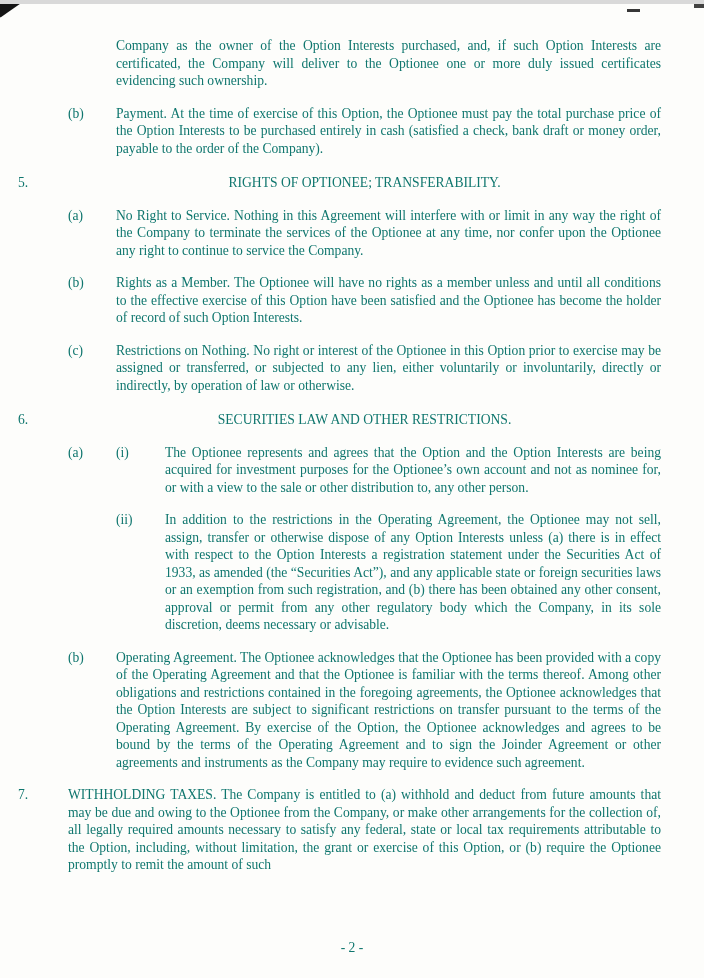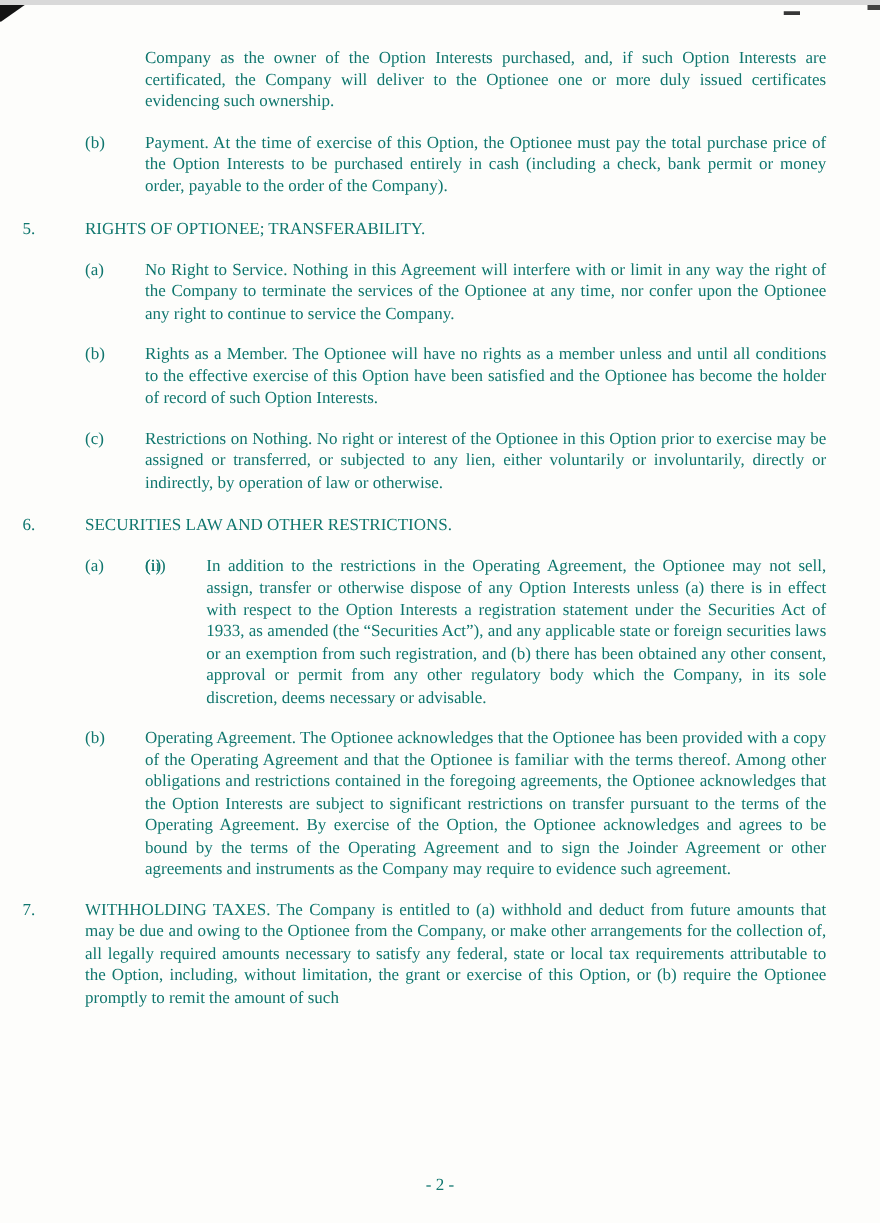--- a/index.html
+++ b/index.html
@@ -29,21 +29,21 @@
   .indent-2 { margin-left: 98px; }
   .item { position: relative; margin-top: 15px; }
   .item.section { margin-top: 17px; }
   .label { position: absolute; top: 0; }
   .lvl0 > .label { left: 0; }
   .lvl0 > .body { margin-left: 50px; }
   .lvl1 > .label { left: 50px; }
   .lvl1 > .body { margin-left: 98px; }
   .lvl2 > .label { left: 98px; }
   .lvl2 > .body { margin-left: 147px; }
-  .section > .body { text-align: left; }
+  .section > .body { text-align: center; }
   .u { }
   .b { font-weight: normal; }
   .footer {
     position: absolute;
     bottom: 26px;
     left: 0;
     right: 0;
     text-align: center;
   }
   
@@ -59,21 +59,21 @@
   <div class="artifact art1"></div>
   <div class="artifact art2"></div>
   <div class="artifact art3"></div>
 
   <div class="content">
 
     <p class="para indent-2">Company as the owner of the Option Interests purchased, and, if such Option Interests are certificated, the Company will deliver to the Optionee one or more duly issued certificates evidencing such ownership.</p>
 
     <div class="item lvl1">
       <span class="label">(b)</span>
-      <p class="body"><span class="u">Payment</span><span>.  At the time of exercise of this Option, the Optionee must pay the total purchase price of the Option Interests to be purchased entirely in cash (including a check, bank permit or money order, payable to the order of the Company).</span></p>
+      <p class="body"><span class="u">Payment</span><span>.  At the time of exercise of this Option, the Optionee must pay the total purchase price of the Option Interests to be purchased entirely in cash (satisfied a check, bank draft or money order, payable to the order of the Company).</span></p>
     </div>
 
     <div class="item lvl0 section">
       <span class="label">5.</span>
       <p class="body">RIGHTS OF OPTIONEE; TRANSFERABILITY.</p>
     </div>
 
     <div class="item lvl1">
       <span class="label">(a)</span>
       <p class="body"><span class="u">No Right to Service</span><span>.  Nothing in this Agreement will interfere with or limit in any way the right of the Company to terminate the services of the Optionee at any time, nor confer upon the Optionee any right to continue to service the Company.</span></p>
@@ -93,20 +93,21 @@
       <span class="label">6.</span>
       <p class="body">SECURITIES LAW AND OTHER RESTRICTIONS.</p>
     </div>
 
     <div class="item lvl1">
       <span class="label">(a)</span>
     </div>
 
     <div class="item lvl2">
       <span class="label">(i)</span>
+      <p class="body">The Optionee represents and agrees that the Option and the Option Interests are being acquired for investment purposes for the Optionee’s own account and not as nominee for, or with a view to the sale or other distribution to, any other person.</p>
     </div>
 
     <div class="item lvl2">
       <span class="label">(ii)</span>
       <p class="body"><span>In addition to the restrictions in the Operating Agreement, the Optionee may not sell, assign, transfer or otherwise dispose of any Option Interests unless (a) there is in effect with respect to the Option Interests a registration statement under the Securities Act of 1933, as amended (the “</span><span class="b">Securities Act</span><span>”), and any applicable state or foreign securities laws or an exemption from such registration, and (b) there has been obtained any other consent, approval or permit from any other regulatory body which the Company, in its sole discretion, deems necessary or advisable.</span></p>
     </div>
 
     <div class="item lvl1">
       <span class="label">(b)</span>
       <p class="body"><span class="u">Operating Agreement</span><span>.  The Optionee acknowledges that the Optionee has been provided with a copy of the Operating Agreement and that the Optionee is familiar with the terms thereof.  Among other obligations and restrictions contained in the foregoing agreements, the Optionee acknowledges that the Option Interests are subject to significant restrictions on transfer pursuant to the terms of the Operating Agreement.  By exercise of the Option, the Optionee acknowledges and agrees to be bound by the terms of the Operating Agreement and to sign the Joinder Agreement or other agreements and instruments as the Company may require to evidence such agreement.</span></p>

